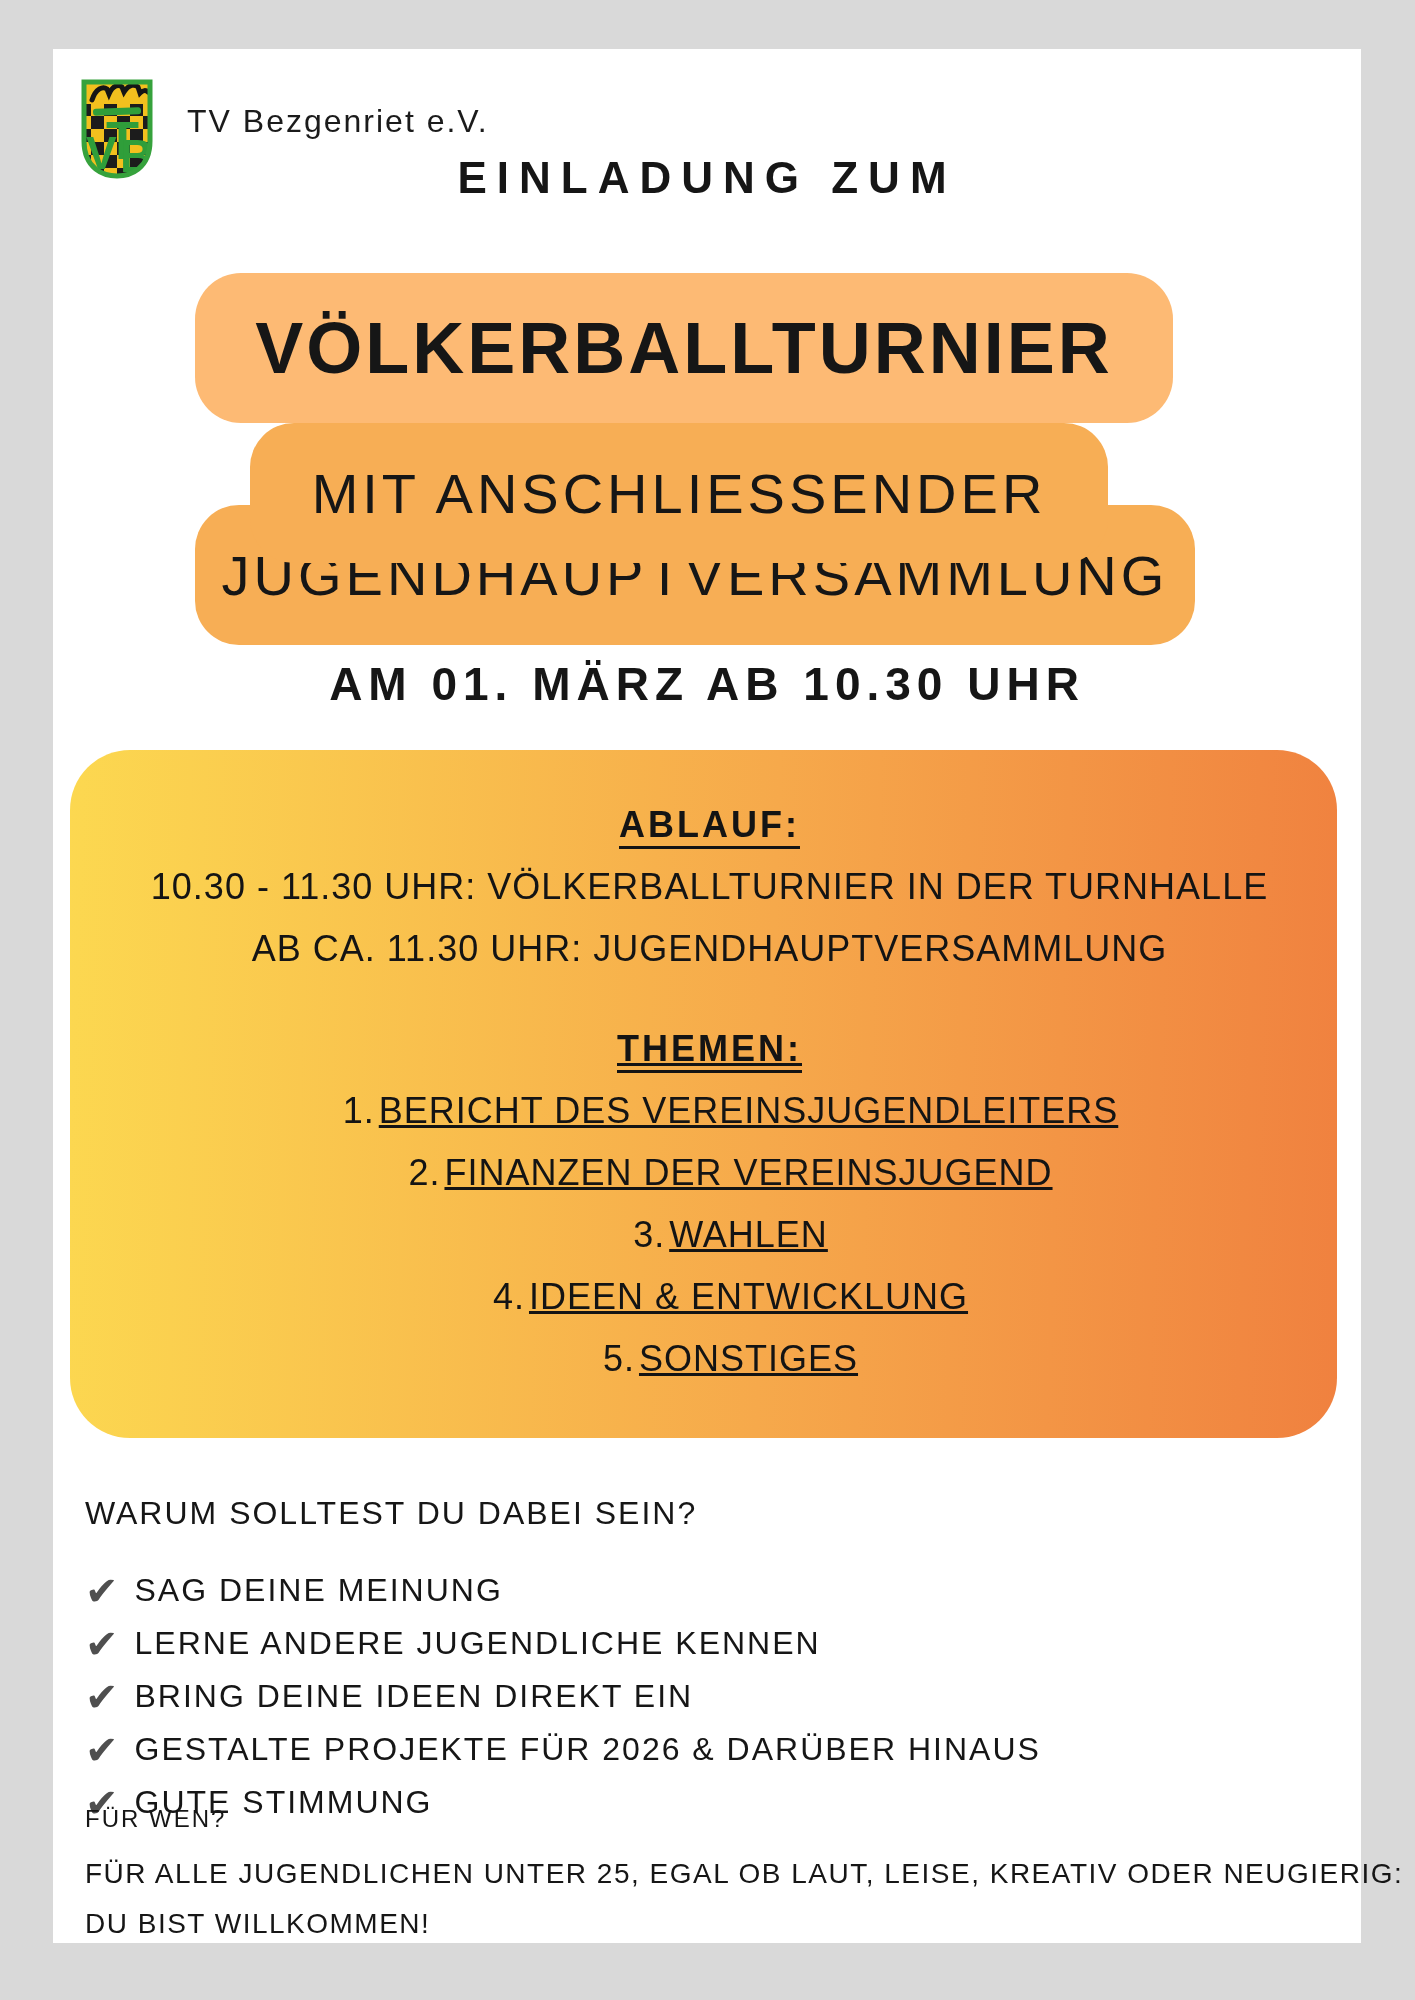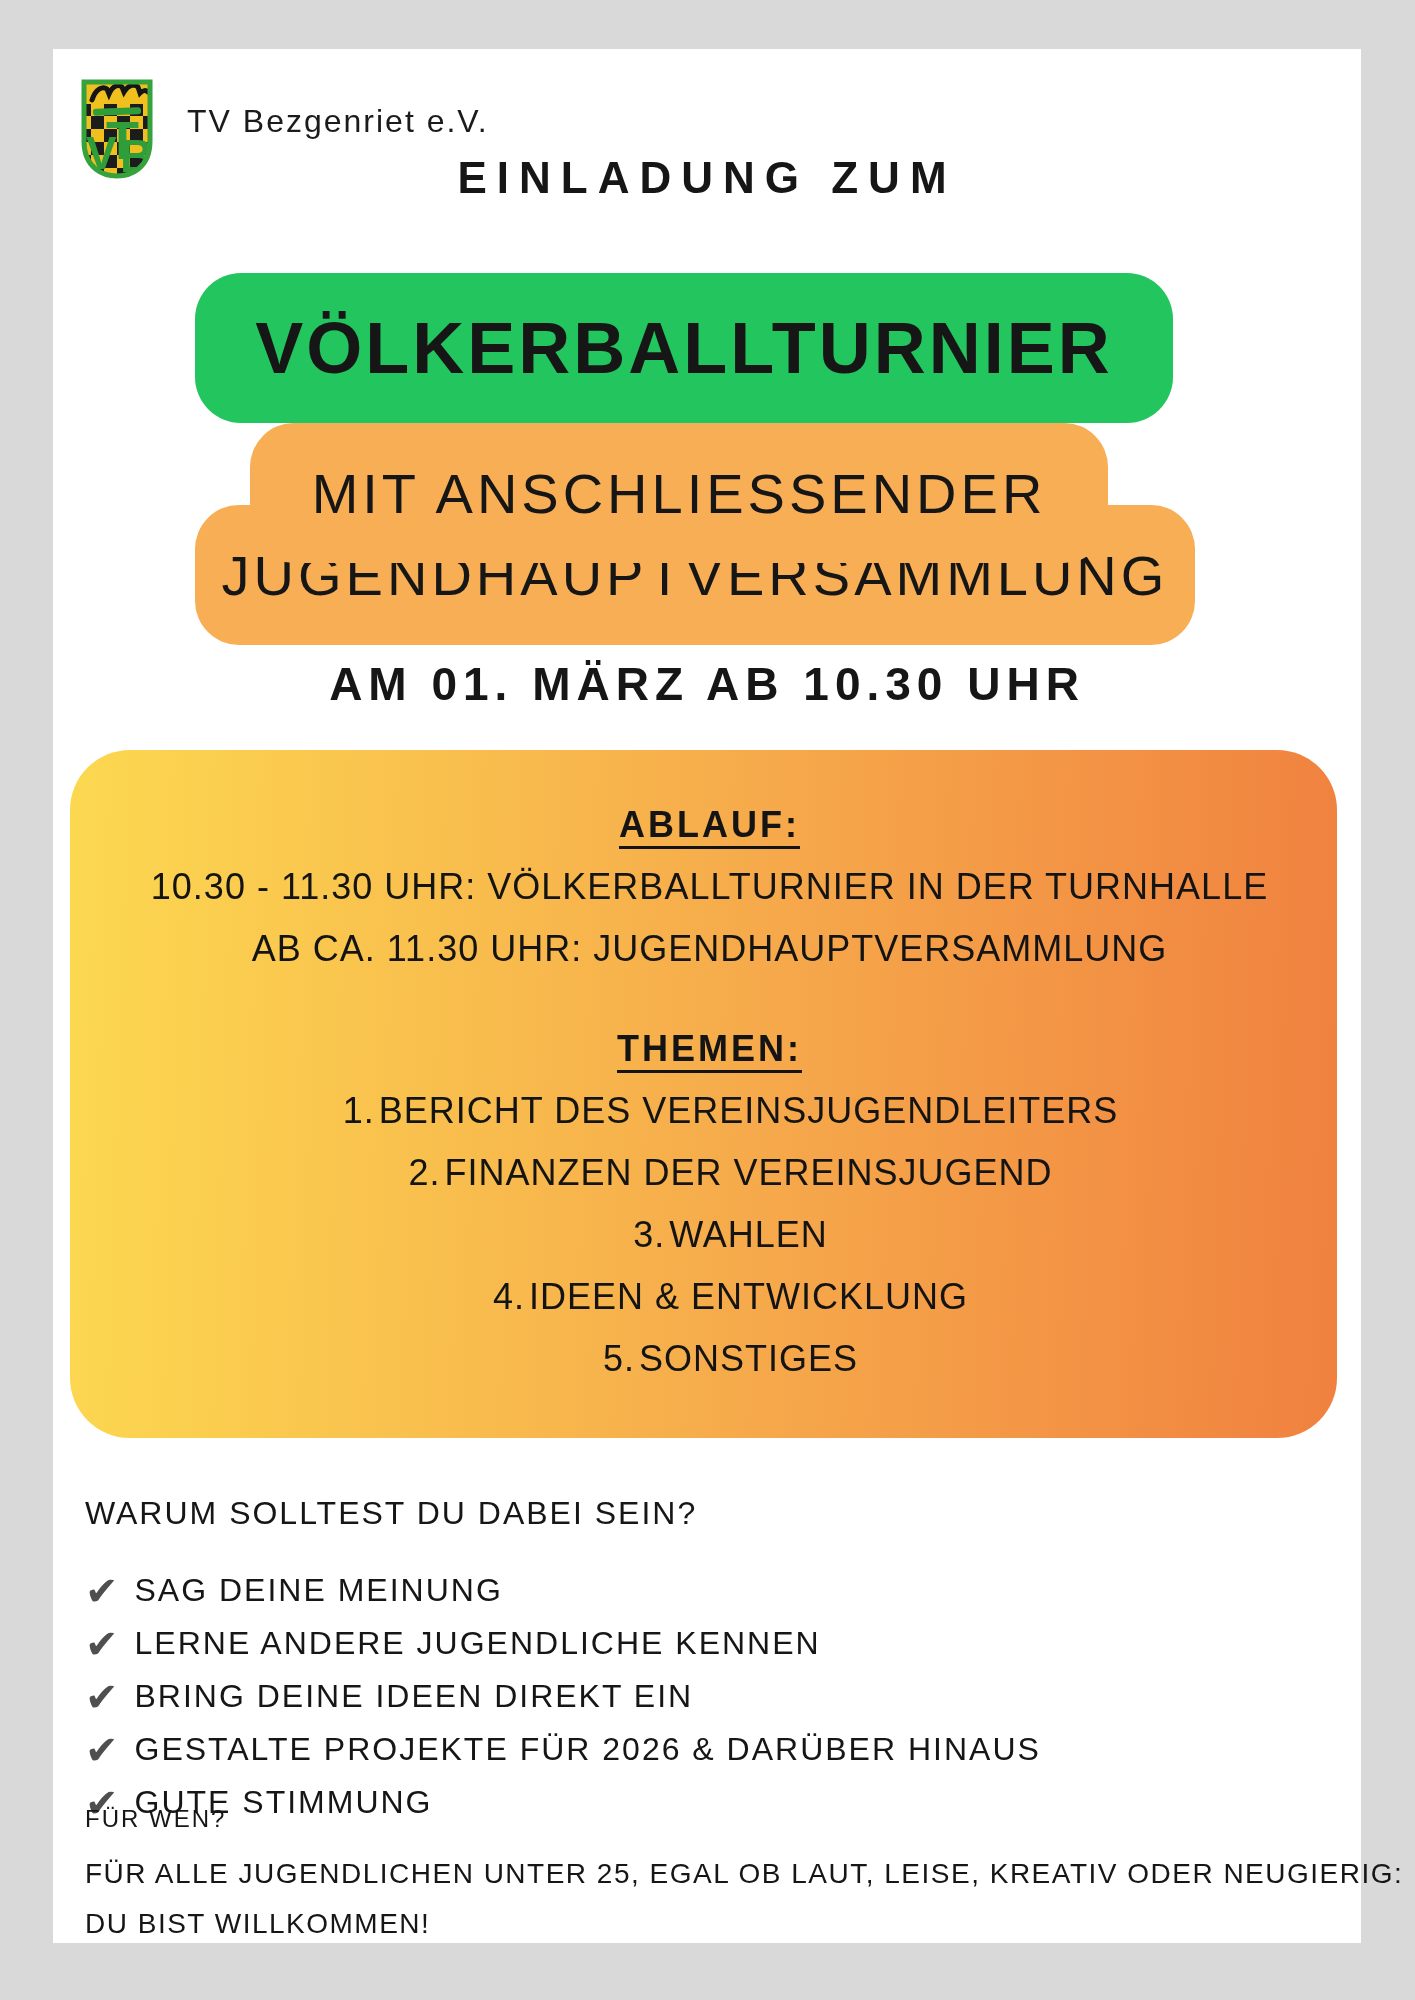--- a/index.html
+++ b/index.html
@@ -7,41 +7,41 @@
           font-family:"Liberation Sans",sans-serif;color:#161616;}
   .page{position:absolute;left:53px;top:49px;width:1308px;height:1894px;background:#ffffff;}
 
   
   .logo{position:absolute;left:25px;top:28px;width:78px;height:102px;}
   .org-name{position:absolute;left:134px;top:54px;font-size:32px;letter-spacing:2px;color:#1b1b1b;}
 
   .pre-title{position:absolute;left:0;top:104px;width:100%;text-align:center;
              font-size:44px;font-weight:bold;letter-spacing:10px;white-space:nowrap;}
 
-  .title-box{position:absolute;left:142px;top:224px;width:978px;height:150px;background:#22c55e;
+  .title-box{position:absolute;left:142px;top:224px;width:978px;height:150px;background:#fdba74;
              border-radius:46px;display:flex;align-items:center;justify-content:center;}
   .title-text{font-size:72px;font-weight:bold;letter-spacing:3px;white-space:nowrap;}
 
   .sub-box-top{position:absolute;left:197px;top:374px;width:858px;height:140px;background:#f7ae55;
                border-radius:44px;display:flex;align-items:center;justify-content:center;}
   .sub-box-bottom{position:absolute;left:142px;top:456px;width:1000px;height:140px;background:#f7ae55;
                border-radius:44px;display:flex;align-items:center;justify-content:center;}
   .sub-text{font-size:56px;font-weight:normal;letter-spacing:4px;white-space:nowrap;}
 
   .date-line{position:absolute;left:0;top:608px;width:100%;text-align:center;
              font-size:46px;font-weight:bold;letter-spacing:6px;white-space:nowrap;}
 
   
   .main-box{position:absolute;left:17px;top:701px;width:1267px;height:688px;border-radius:60px;
             background:linear-gradient(92deg,#fcd850 0%,#f6a94b 55%,#f0813f 100%);text-align:center;}
   .main-inner{padding:44px 20px 0 32px;font-size:36px;letter-spacing:1px;line-height:62px;color:#141414;}
   .box-heading{font-weight:bold;letter-spacing:3px;text-decoration:underline;
                text-decoration-thickness:3px;text-underline-offset:9px;}
   .sched-line{white-space:nowrap;}
-  .topics-block{margin-top:38px;}
+  .topics-block{margin-top:38px;text-decoration:underline;}
   .t-item{white-space:nowrap;padding-left:42px;}
   .t-num{display:inline-block;min-width:0;margin-right:4px;}
 
   
   .why-section{position:absolute;left:32px;top:1446px;}
   .why-heading{font-size:32px;letter-spacing:2px;white-space:nowrap;margin-bottom:32px;}
   .check-row{display:flex;align-items:center;height:53px;white-space:nowrap;}
   .check-glyph{font-family:"DejaVu Sans",sans-serif;font-size:40px;font-weight:bold;color:#4f4f4f;
                margin-right:16px;line-height:40px;}
   .check-text{font-size:32px;letter-spacing:2px;}

